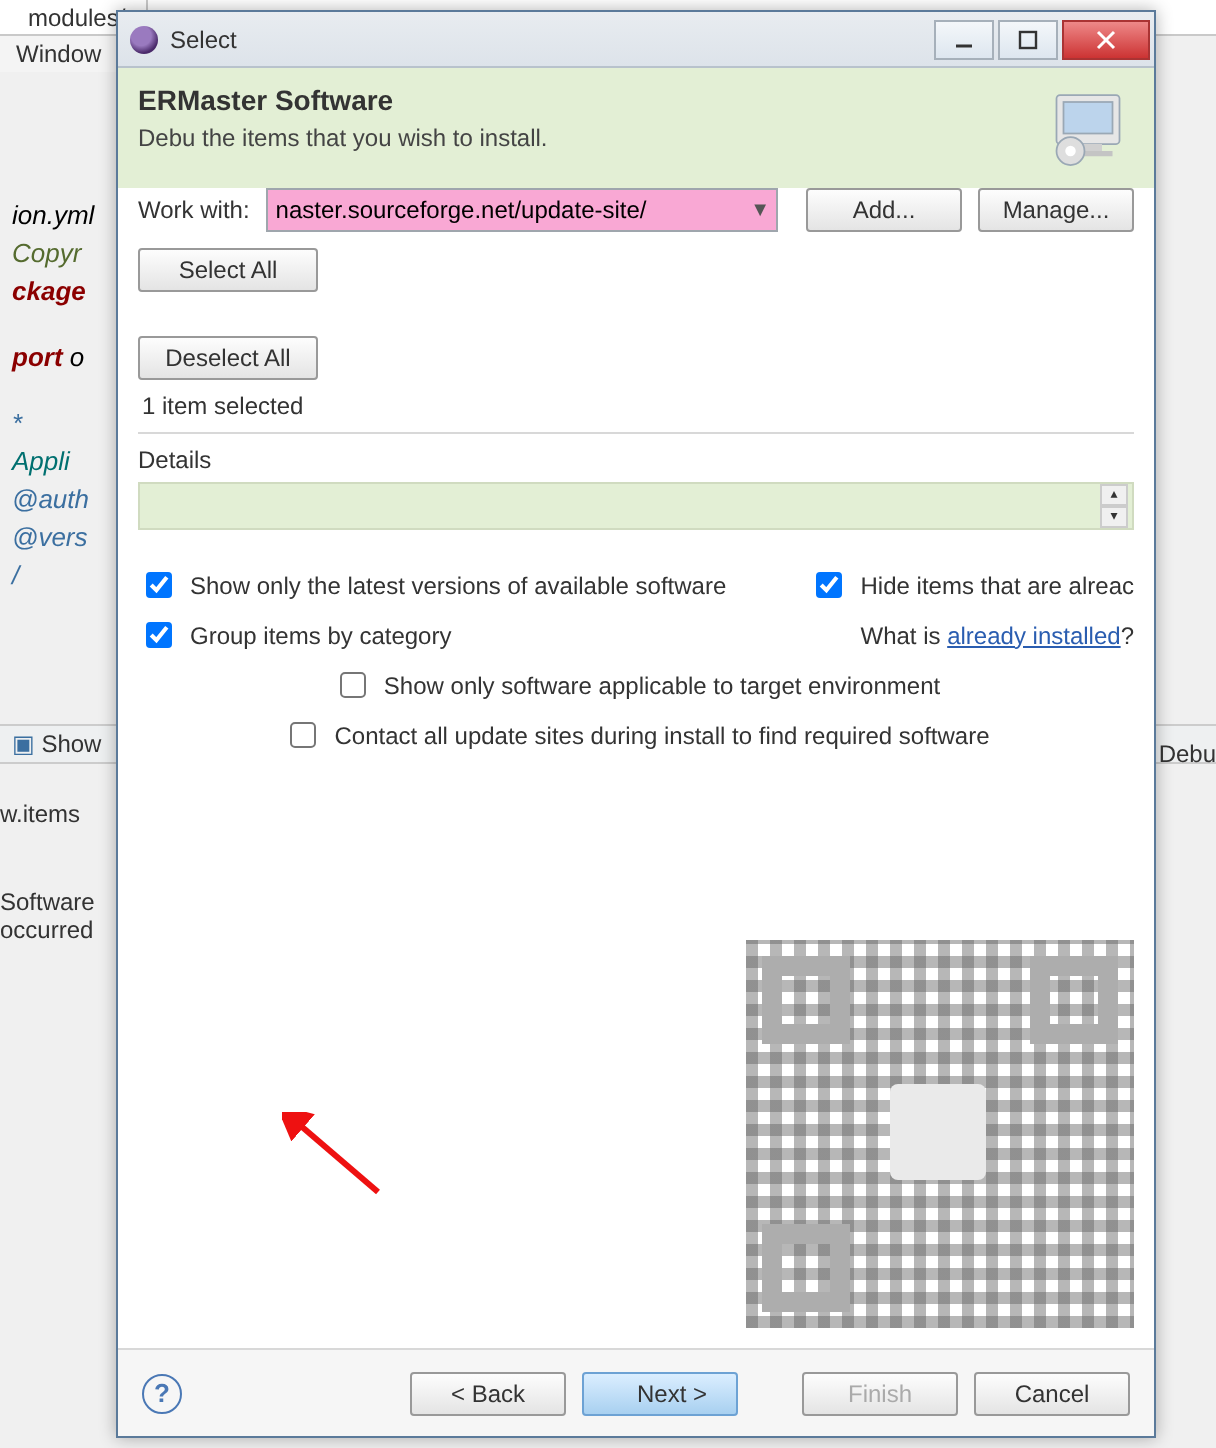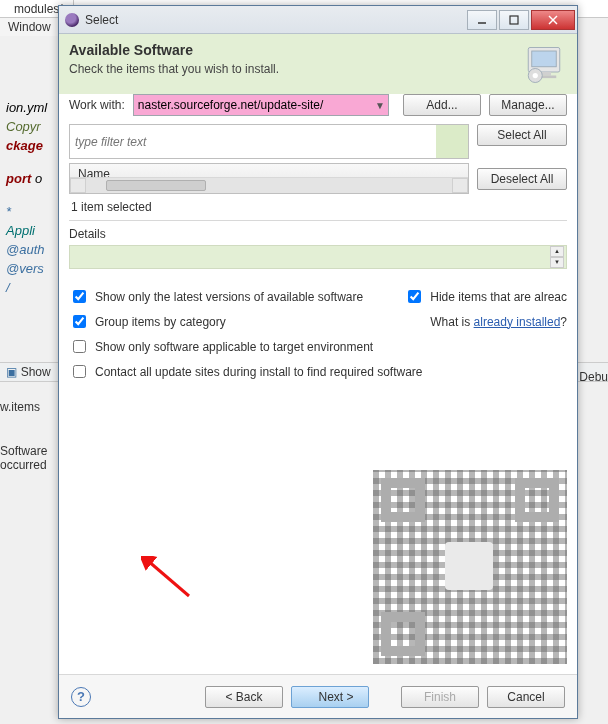--- a/index.html
+++ b/index.html
@@ -78,21 +78,21 @@
 
   .status-line { padding: 6px 2px; font-size: 12px; }
 
   .details-box { border-top: 1px solid #d8d8d8; padding-top: 6px; }
   .details-label { font-size: 12px; margin-bottom: 4px; }
   .details-field { background: #e3efd5; border: 1px solid #d0dbc0; height: 24px; position: relative; }
   .details-field .spinner { position: absolute; right: 2px; top: 0; bottom: 0; width: 14px; display: flex; flex-direction: column; }
   .details-field .spinner div { flex: 1; background: #f0f0f0; border: 1px solid #ccc; font-size: 7px; text-align: center; }
 
   .checks { margin-top: 18px; font-size: 12px; }
-  .check-row { display: flex; align-items: center; gap: 6px; margin-bottom: 6px; }
+  .check-row { display: flex; align-items: center; gap: 6px; margin-bottom: 6px; justify-content: center; }
   .check-row input { width: 13px; height: 13px; }
   .check-row .spacer { flex: 1; }
   .link-q { font-size: 12px; }
   .link-q a { color: #2a5db0; }
 
   .arrow-annot { position: absolute; left: 82px; top: 550px; pointer-events: none; }
 
   .qr-overlay {
     position: absolute; right: 10px; bottom: 54px; width: 194px; height: 194px;
     background: #fff; opacity: 0.6;
@@ -159,22 +159,22 @@
           <svg viewBox="0 0 10 10">
             <line x1="1" y1="1" x2="9" y2="9" stroke="#fff" stroke-width="1.5"></line>
             <line x1="9" y1="1" x2="1" y2="9" stroke="#fff" stroke-width="1.5"></line>
           </svg>
         </div>
     </div>
   </div>
 
   <div class="banner">
     <div class="banner-txt">
-      <h2>Available Software</h2>
-      <p>Check the items that you wish to install.</p>
+      <h2>ERMaster Software</h2>
+      <p>Debu the items that you wish to install.</p>
     </div>
     <svg class="banner-icon" viewBox="0 0 48 48">
       <rect x="6" y="4" width="36" height="28" rx="2" fill="#e6e6e6" stroke="#9aa8b5"></rect>
       <rect x="10" y="8" width="28" height="18" fill="#bcd4ec" stroke="#9aa8b5"></rect>
       <rect x="16" y="32" width="16" height="4" fill="#d0d0d0"></rect>
       <rect x="10" y="36" width="28" height="3" fill="#c4c4c4"></rect>
       <circle cx="14" cy="36" r="8" fill="#dedede" stroke="#9aa8b5"></circle>
       <circle cx="14" cy="36" r="3" fill="#fff"></circle>
     </svg>
   </div>
@@ -182,39 +182,20 @@
   <div class="content">
     <div class="row">
       <label class="lbl">Work with:</label>
       <input class="combo" value="naster.sourceforge.net/update-site/" style="">
       <span style="margin-left:-22px;margin-right:10px;font-size:10px;color:#555">▼</span>
       <button class="btn">Add...</button>
       <button class="btn">Manage...</button>
     </div>
 
     <div class="tree-area">
-      <div style="flex:1;display:flex;flex-direction:column;gap:4px">
-        <input class="filter-input green-edge" placeholder="type filter text" style="">
-        <div class="tree">
-          <div class="tree-header">Name</div>
-          <div class="tree-row">
-            <span class="expander">▸</span>
-            <input type="checkbox" checked="" style="">
-            <span class="cat-icon"></span>
-            <span>ERMaster</span>
-          </div>
-          <div class="scrollbar-h">
-            <div class="arrow"></div>
-            <div class="track">
-                <div class="thumb"></div>
-              </div>
-            <div class="arrow"></div>
-          </div>
-        </div>
-      </div>
       <div class="side-btns">
         <button class="btn">Select All</button>
         <button class="btn">Deselect All</button>
       </div>
     </div>
 
     <div class="status-line">1 item selected</div>
 
     <div class="details-box">
       <div class="details-label">Details</div>

